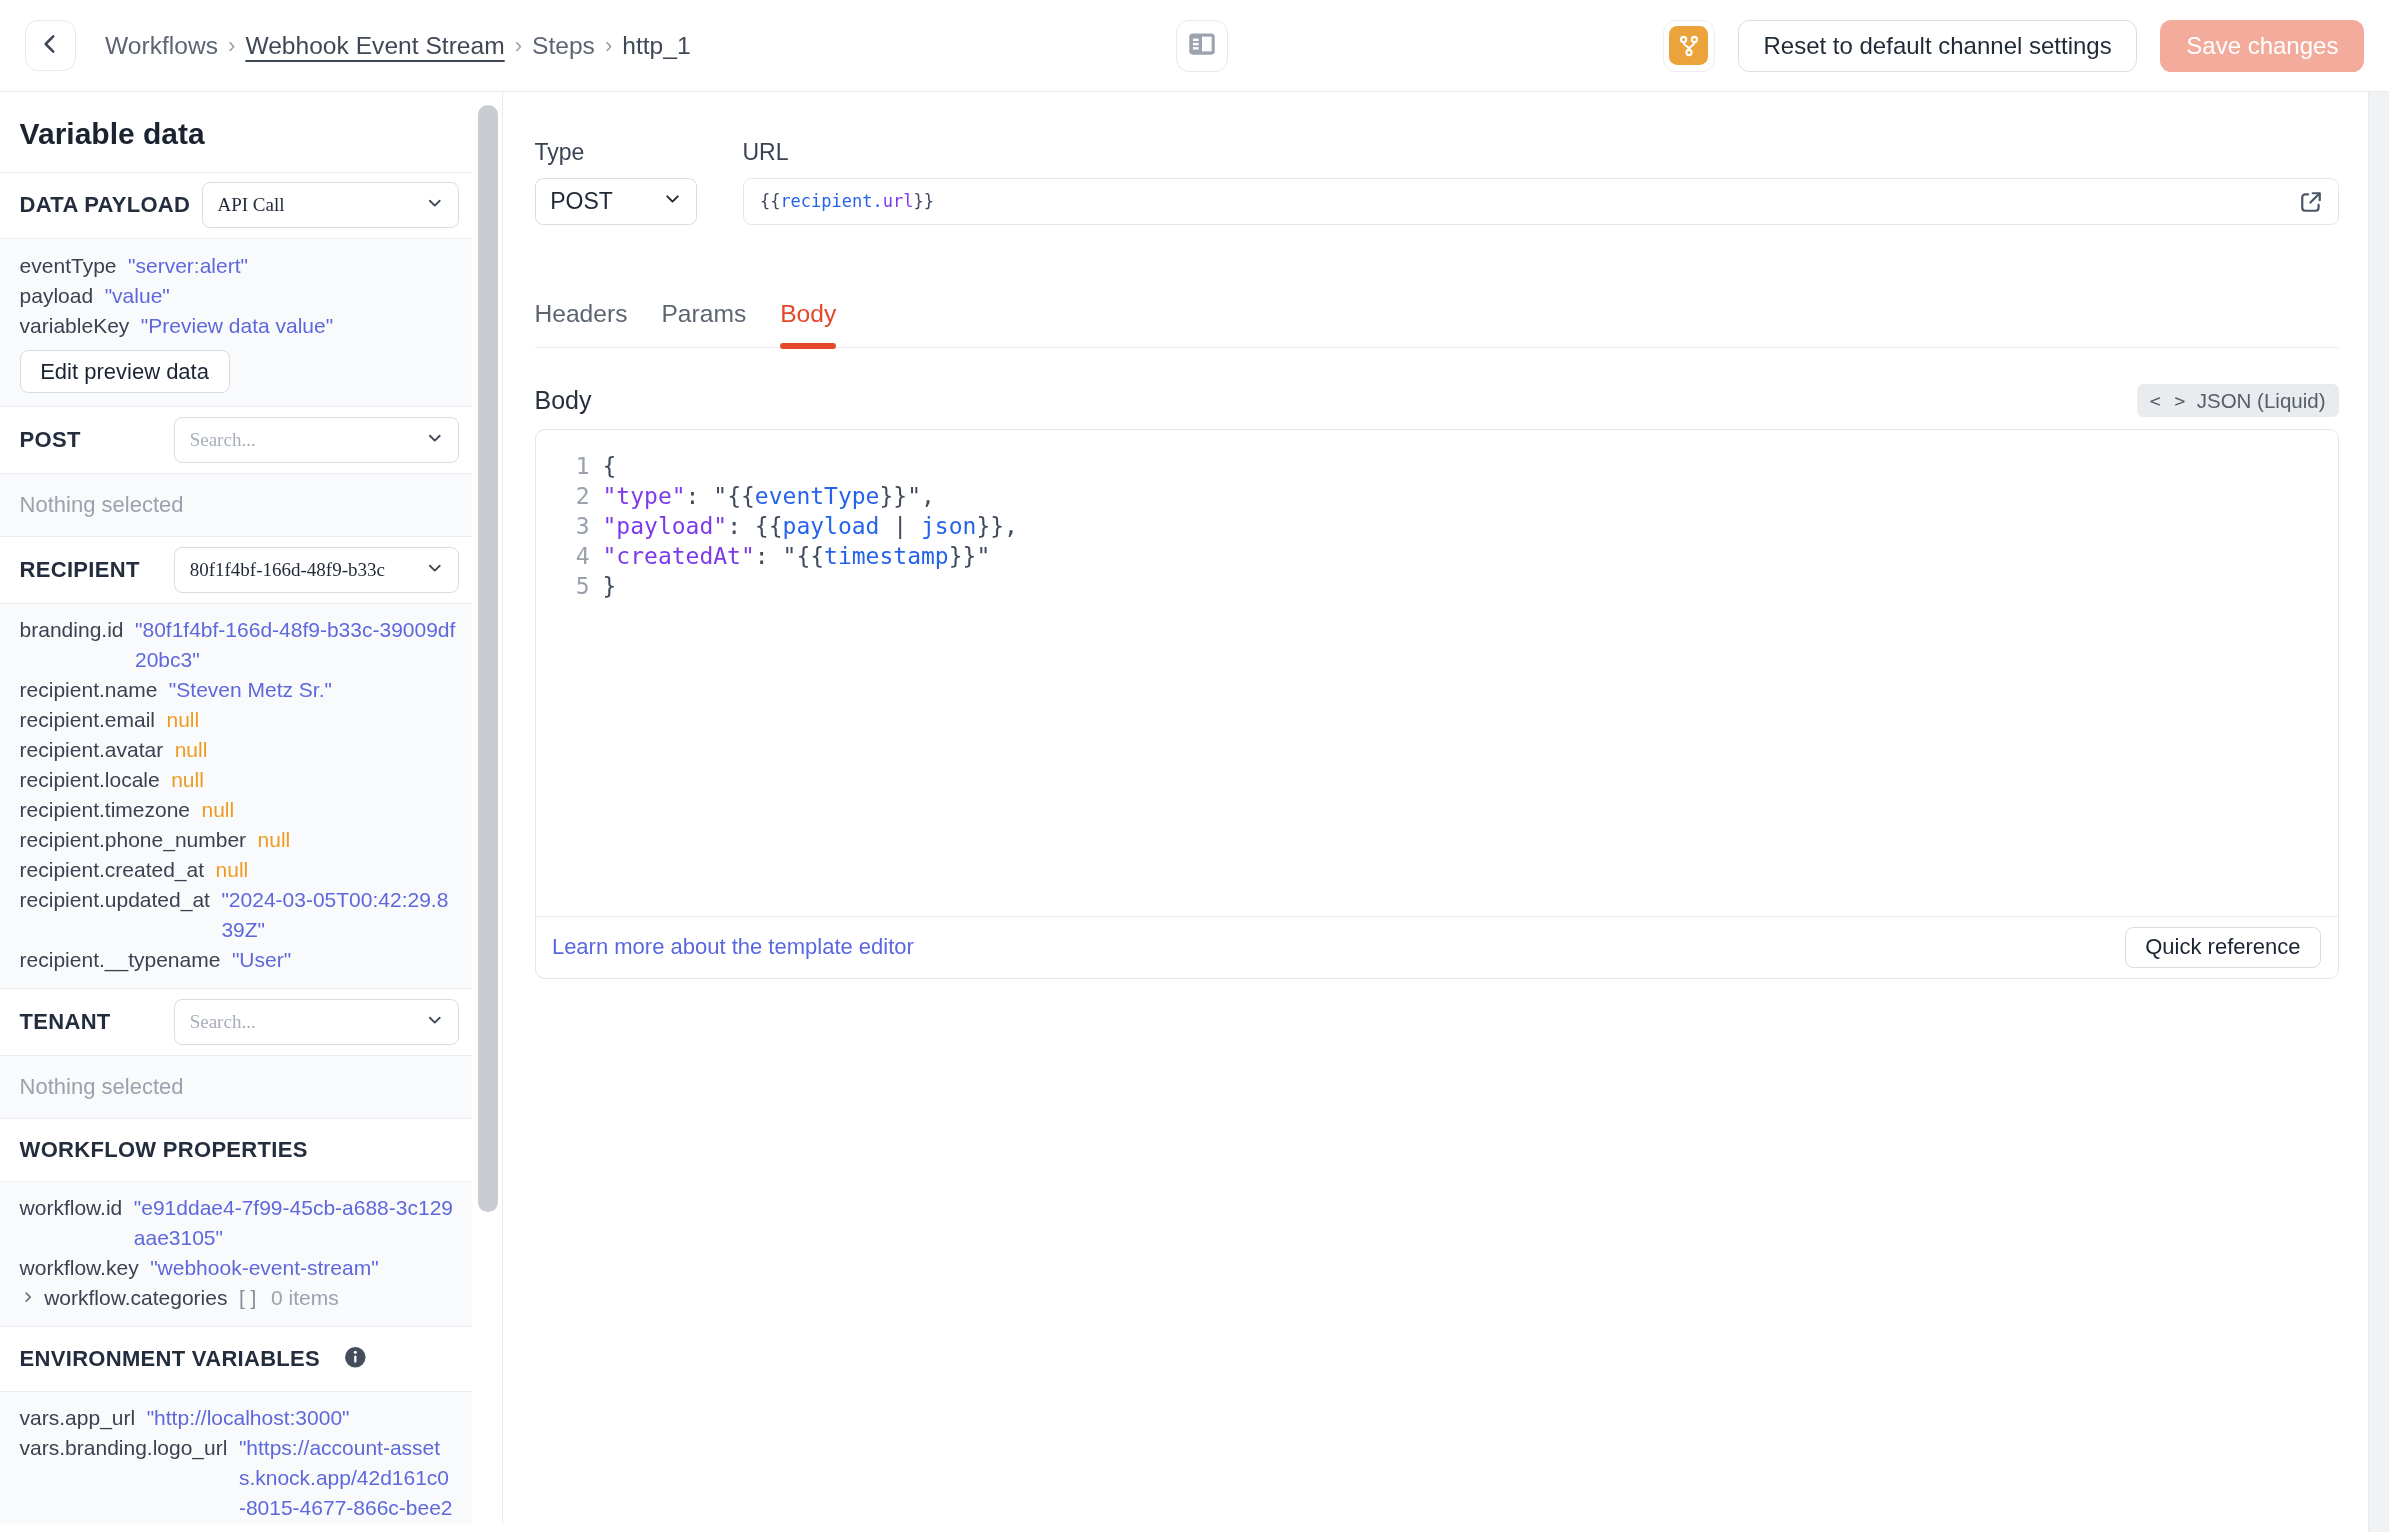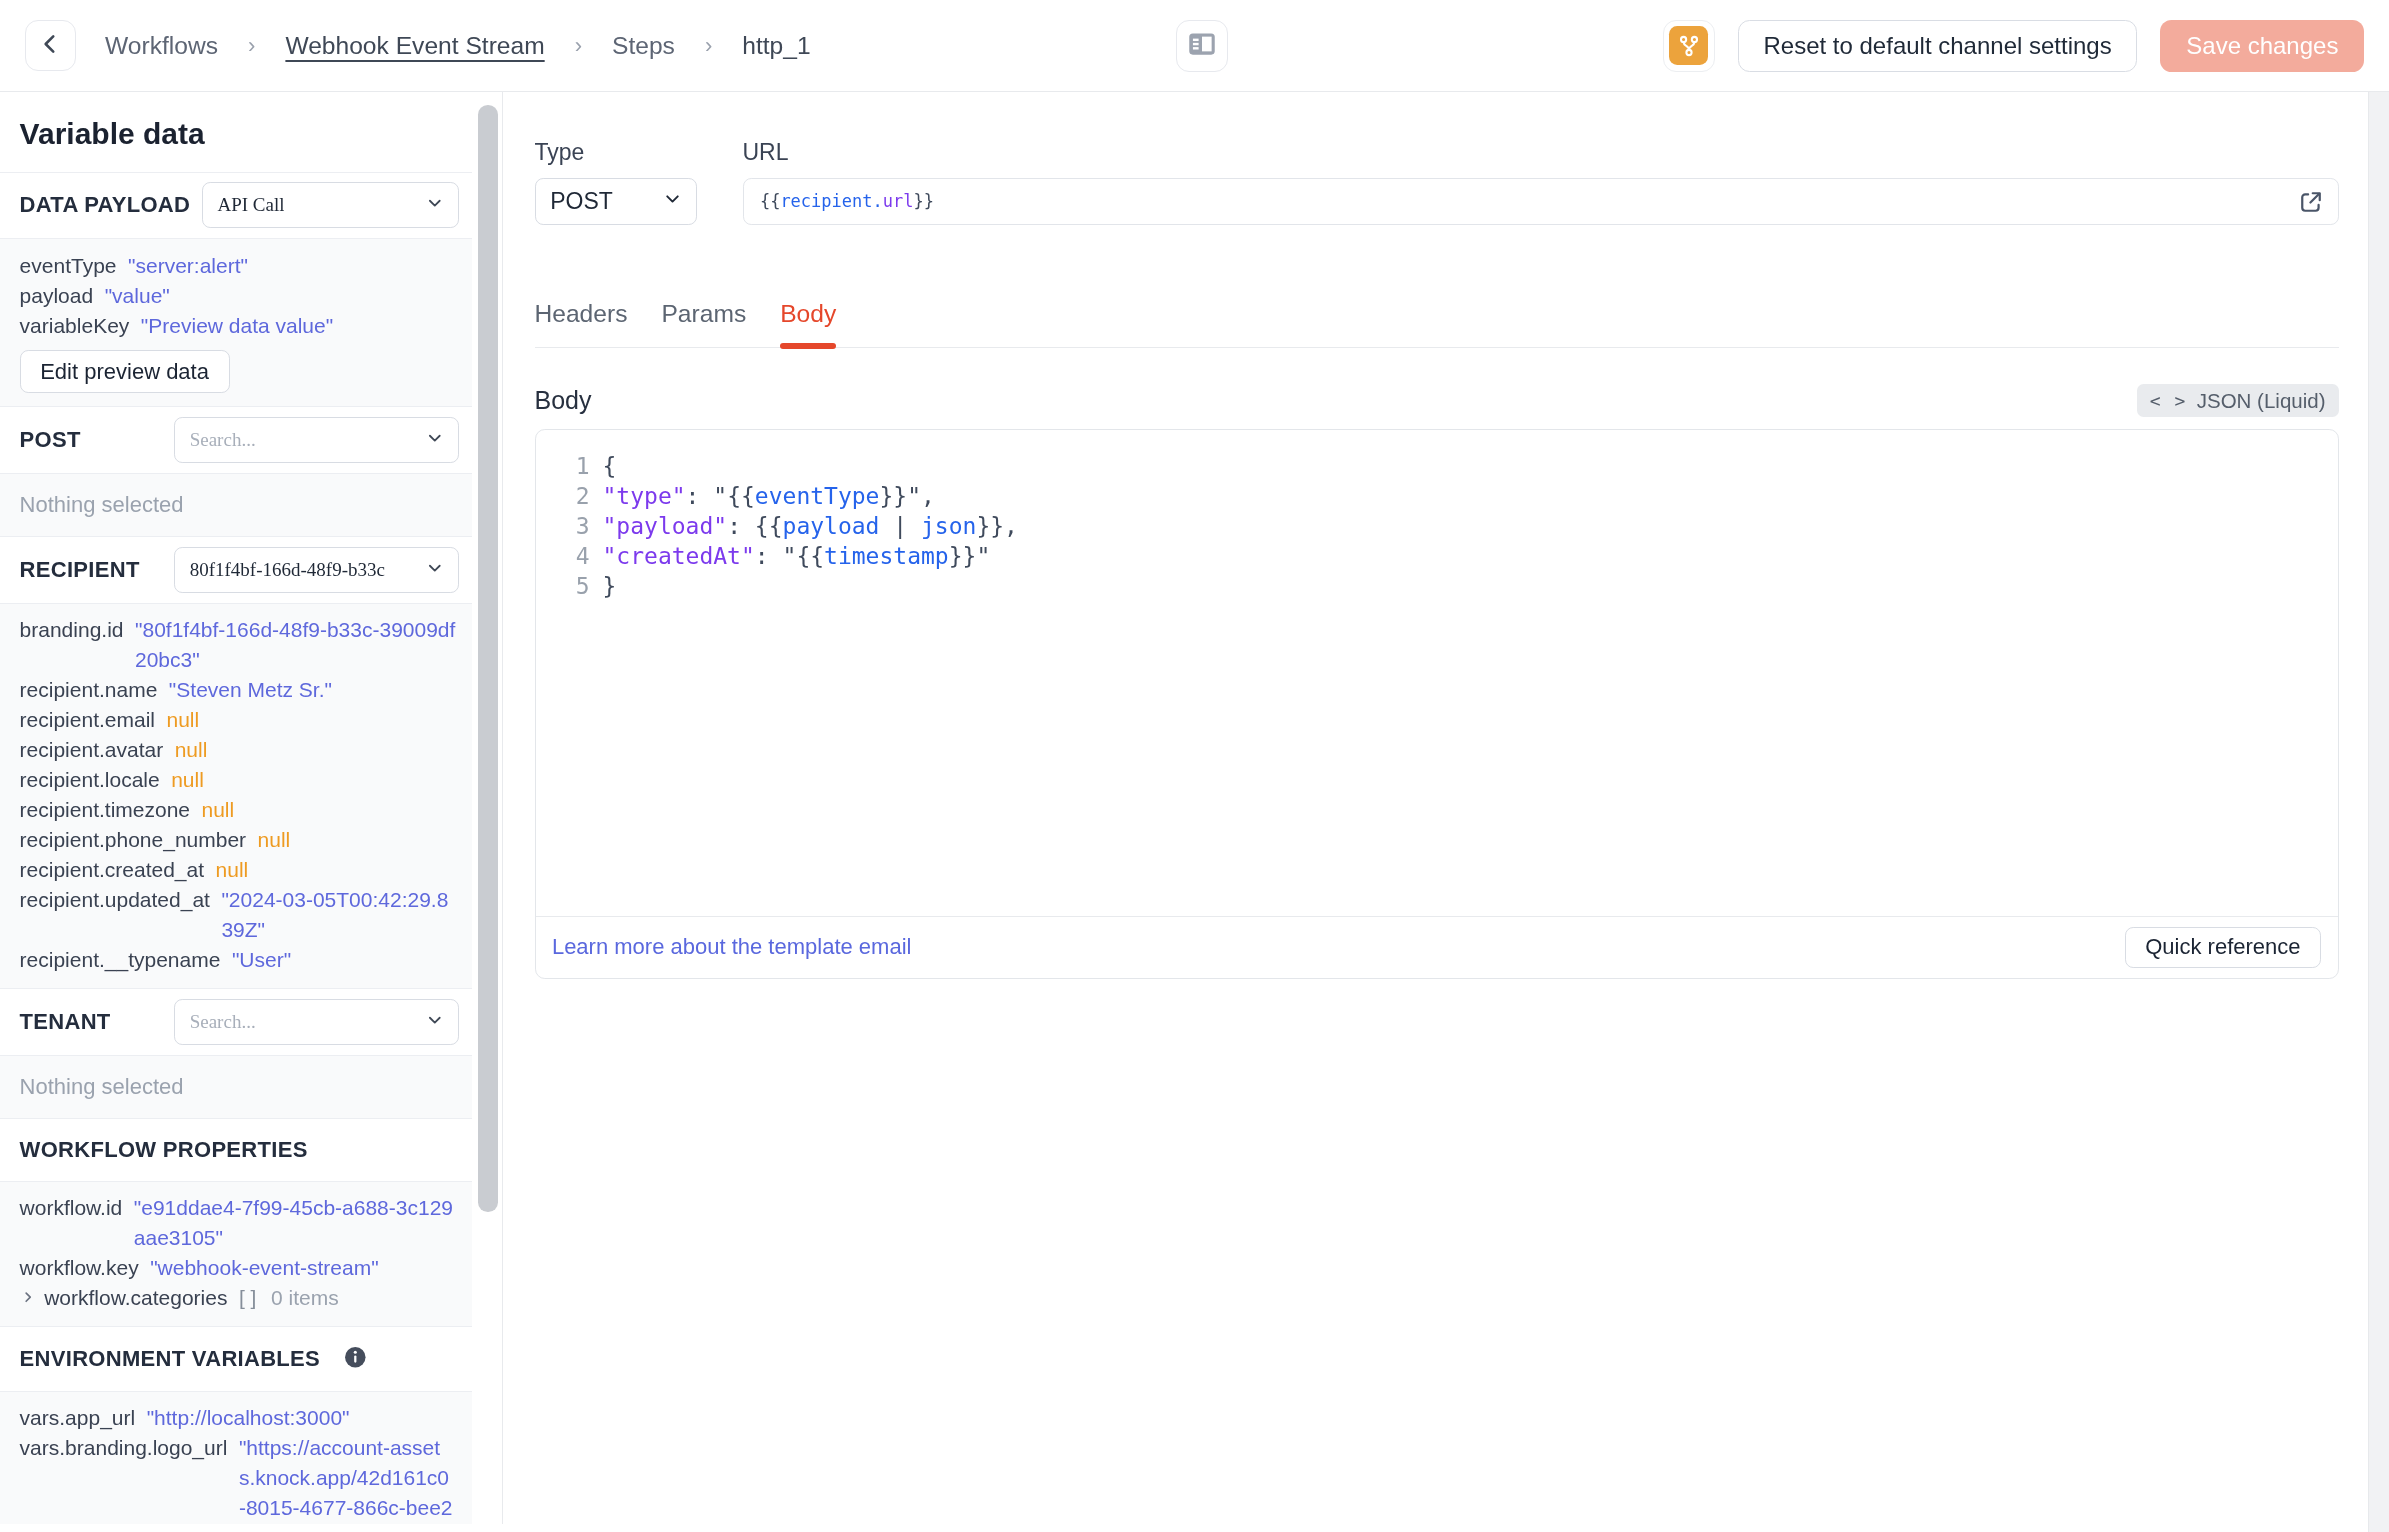--- a/index.html
+++ b/index.html
@@ -6,21 +6,21 @@
   html,body { width:2389px; height:1532px; }
   body { position:relative; overflow:hidden; background:#fff;
          font-family:"Liberation Sans", sans-serif; color:#1f2836; }
 
   
   .topbar { position:absolute; top:0; left:0; right:0; height:92px; background:#fff;
             border-bottom:1.6px solid #e8eaed; display:flex; align-items:center;
             padding:0 24.6px; z-index:6; }
   .btn-back { width:51px; height:51px; border:1.6px solid #e7e9ee; border-radius:13px;
               background:#fff; display:flex; align-items:center; justify-content:center; cursor:pointer; }
-  .breadcrumb { display:flex; align-items:center; gap:30px; margin-left:29.5px; font-size:24.6px; white-space:nowrap; }
+  .breadcrumb { display:flex; align-items:center; gap:10px; margin-left:29.5px; font-size:24.6px; white-space:nowrap; }
   .crumb.muted { color:#5d6574; }
   .crumb.link { color:#3f4856; text-decoration:underline; text-underline-offset:5.7px; text-decoration-thickness:1.6px; cursor:pointer; }
   .crumb.current { color:#3f4856; }
   .crumb-sep { color:#9aa1ad; font-size:22px; }
   .btn-toggle { position:absolute; left:1176px; top:19.6px; width:52px; height:52px;
                 border:1.6px solid #e7e9ee; border-radius:13px; background:#fff;
                 display:flex; align-items:center; justify-content:center; cursor:pointer; }
   .topbar-right { margin-left:auto; display:flex; align-items:center; gap:23px; }
   .btn-commit { width:52px; height:52px; border:1.6px solid #eceef1; border-radius:13px; background:#fff;
                 display:flex; align-items:center; justify-content:center; cursor:pointer; }
@@ -389,21 +389,21 @@
         <div class="code-line">
           <span class="ln">4</span>
           <span class="code-text"><span class="tok-key">"createdAt"</span><span class="tok-pun">: </span><span class="tok-pun">"{{</span><span class="tok-var">timestamp</span><span class="tok-pun">}}"</span></span>
         </div>
         <div class="code-line">
           <span class="ln">5</span>
           <span class="code-text"><span class="tok-pun">}</span></span>
         </div>
       </div>
     <div class="editor-footer">
-      <a class="learn-link">Learn more about the template email</a>
+      <a class="learn-link">Learn more about the template editor</a>
       <button class="btn-quickref">Quick reference</button>
     </div>
   </div>
 
 </main>
 
 <div class="right-strip"></div>
 
 
 </body></html>

